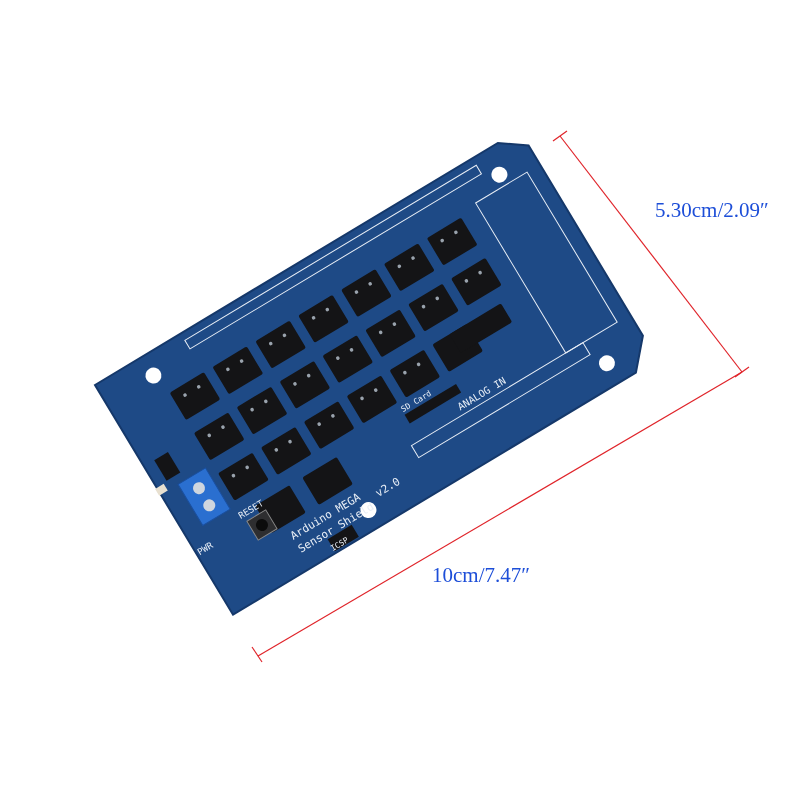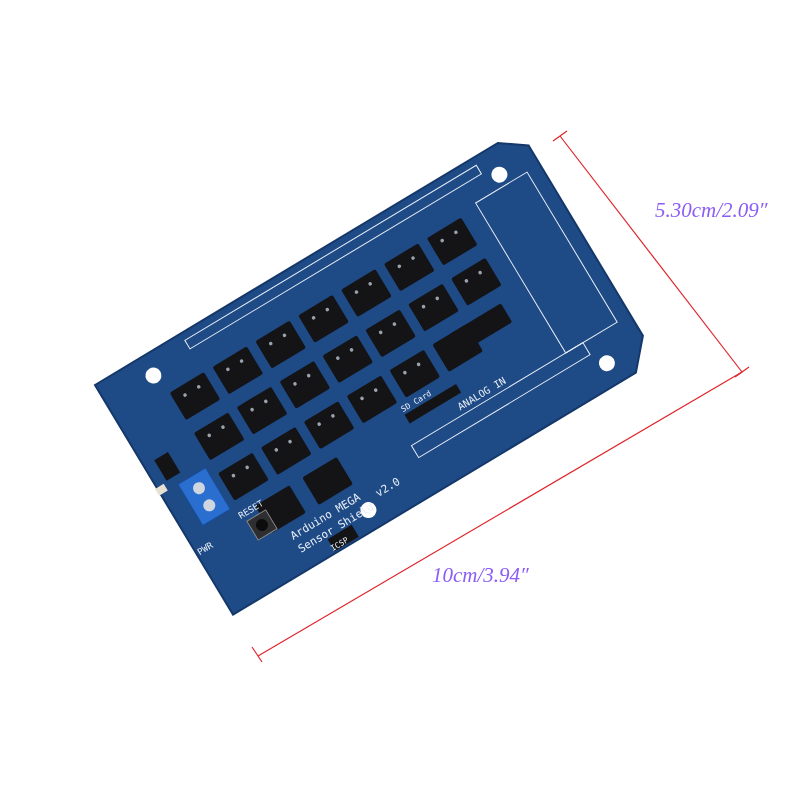--- a/index.html
+++ b/index.html
@@ -1,18 +1,18 @@
 <!DOCTYPE html>
 <html><head>
   <meta charset="utf-8">
   <style>
     html, body { margin:0; padding:0; background:#ffffff; }
     body { width:800px; height:800px; position:relative; overflow:hidden; font-family:"DejaVu Sans", sans-serif; }
     .stage { position:absolute; left:0; top:0; width:800px; height:800px; }
-    .dim-label { position:absolute; font-family:"Liberation Serif", serif; font-style:italic; font-size:21px; color:#8b5cf6; }
+    .dim-label { position:absolute; font-family:"Liberation Serif", serif; font-size:21px; color:#1d4ed8; }
     .dim-w { left:655px; top:198px; }
     .dim-l { left:432px; top:563px; }
     svg text { font-family:"DejaVu Sans Mono", monospace; }
   </style>
 </head>
 <body>
 
 <div class="stage">
   <svg width="800" height="800" viewBox="0 0 800 800">
 
@@ -129,14 +129,14 @@
 
       <rect x="120" y="252" width="28" height="14" fill="#141416"></rect>
       <text x="118" y="265" font-size="8" fill="#e8eef6">ICSP</text>
 
       <rect x="250" y="185" width="60" height="10" fill="#141416"></rect>
       <text x="250" y="182" font-size="8" fill="#e8eef6">SD Card</text>
     </g>
   </svg>
 
   <div class="dim-label dim-w">5.30cm/2.09″</div>
-  <div class="dim-label dim-l">10cm/3.94″</div>
+  <div class="dim-label dim-l">10cm/7.47″</div>
 </div>
 
 </body></html>

